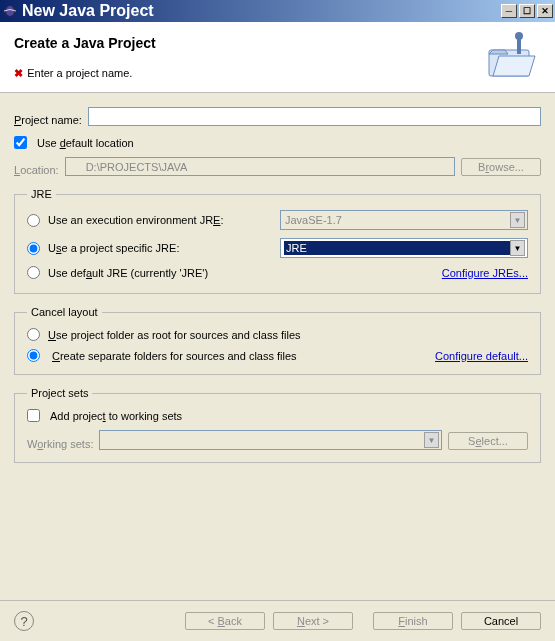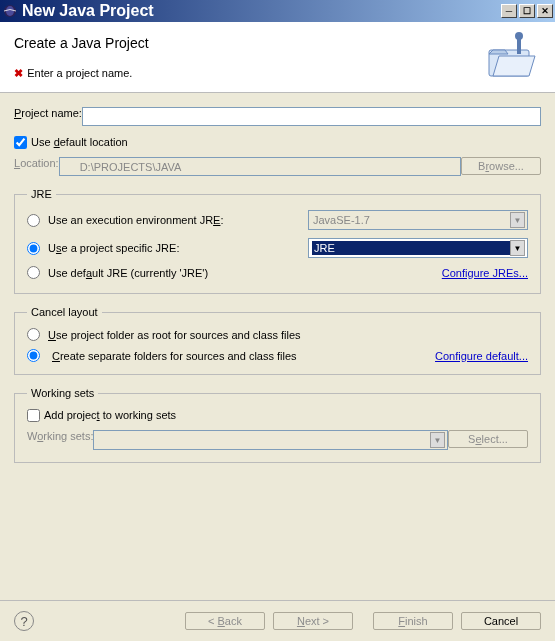--- a/index.html
+++ b/index.html
@@ -3,26 +3,26 @@
 <meta charset="utf-8">
 <style>
 * { box-sizing: border-box; margin: 0; padding: 0; }
 body { font-family: "Microsoft Sans Serif", Tahoma, sans-serif; font-size: 11px; background: #d4d0c8; width: 555px; height: 641px; overflow: hidden; }
 .titlebar { background: linear-gradient(to right, #0a246a, #a6caf0); height: 22px; display: flex; align-items: center; padding: 0 2px; color: #fff; font-weight: bold; }
 .titlebar .app-icon { width: 16px; height: 16px; margin-right: 4px; display: flex; align-items: center; justify-content: center; }
 .titlebar .title-text { flex: 1; font-size: 16px; }
 .winbtn { width: 16px; height: 14px; background: #d4d0c8; border: 1px solid #fff; border-right-color: #404040; border-bottom-color: #404040; margin-left: 2px; display: flex; align-items: center; justify-content: center; font-size: 9px; font-family: Marlett, Arial; color: #000; }
 .header { background: #fff; padding: 10px 14px; display: flex; align-items: center; border-bottom: 1px solid #bbb; }
 .header-text { flex: 1; }
-.header h1 { font-size: 14px; font-weight: normal; margin-bottom: 16px; }
+.header h1 { font-size: 14px; font-weight: bold; margin-bottom: 16px; }
 .header .subtitle { font-size: 11px; display: flex; align-items: center; gap: 4px; }
 .header .err-icon { color: #c00; font-weight: bold; }
 .header-icon { width: 60px; height: 50px; }
 .content { padding: 14px; }
-.row { display: flex; align-items: flex-start; margin-bottom: 8px; }
+.row { display: flex; align-items: flex-end; margin-bottom: 8px; gap: 6px; }
 .row label { white-space: nowrap; }
 input[type=text].textfield { flex: 1; border: 1px solid #7f9db9; padding: 2px 20px; font-size: 11px; background: #fff; font-family: inherit; height: 19px; }
 input[type=text].textfield:disabled { background: #ece9d8; color: #888; }
 input[type=checkbox] { margin-right: 4px; }
 .btn { background: #ece9d8; border: 1px solid #aca899; border-radius: 2px; padding: 2px 0; font-size: 11px; width: 80px; text-align: center; font-family: inherit; cursor: pointer; }
 .btn:disabled { color: #8d8d8d; }
 fieldset { border: 1px solid #bbb; margin-top: 12px; padding: 10px 12px 12px; }
 fieldset legend { padding: 0 4px; background: #ece9d8; }
 body { background: #ece9d8; }
 .radio-row { display: flex; align-items: center; margin-bottom: 8px; gap: 4px; }
@@ -31,21 +31,21 @@
 .combo { border: 1px solid #7f9db9; background: #fff; height: 20px; display: flex; align-items: center; padding: 0 2px 0 4px; font-size: 11px; min-width: 180px; }
 .combo .combo-text { flex: 1; overflow: hidden; white-space: nowrap; }
 .combo .combo-btn { width: 15px; height: 16px; background: #dcdcdc; border: 1px solid #9e9e9e; display: flex; align-items: center; justify-content: center; font-size: 8px; }
 .combo.disabled { background: #ece9d8; color: #888; }
 .combo.active .combo-text { background: #0a246a; color: #fff; padding: 1px 2px; margin: -1px; }
 .link { color: #0000cc; text-decoration: underline; cursor: pointer; }
 .footer { position: absolute; bottom: 0; left: 0; right: 0; border-top: 1px solid #bbb; padding: 10px 14px; display: flex; align-items: center; gap: 8px; background: #ece9d8; }
 .footer .spacer { flex: 1; }
 .help-icon { width: 20px; height: 20px; border: 1px solid #888; border-radius: 50%; display: flex; align-items: center; justify-content: center; font-size: 13px; color: #555; cursor: pointer; }
 .und { text-decoration: underline; }
-.jre-combo-cell { width: 220px; }
+.jre-combo-cell { width: 248px; }
 .folder-svg { display: block; }
 .layout-row { display:flex; align-items:center; gap:12px;}
 .layout-row .lbl {flex:1;}
 </style>
 </head>
 <body>
 
 <div class="titlebar">
   <span class="app-icon">
     <svg width="14" height="14" viewBox="0 0 14 14">
@@ -129,21 +129,21 @@
       <span class="lbl"><span class="und">U</span>se project folder as root for sources and class files</span>
     </div>
     <div class="layout-row">
       <input type="radio" name="layout" checked="" style="">
       <span class="lbl"><span class="und">C</span>reate separate folders for sources and class files</span>
       <span class="link">Configure de<span class="und">f</span>ault...</span>
     </div>
   </fieldset>
 
   <fieldset>
-    <legend>Working sets</legend>
+    <legend>Project sets</legend>
     <div class="row">
       <input type="checkbox" style="">
       <label>Add projec<span class="und">t</span> to working sets</label>
     </div>
     <div class="row" style="margin-bottom:0;">
       <label style="color:#888;">W<span class="und">o</span>rking sets:</label>
       <div class="combo disabled" style="flex:1;">
         <span class="combo-text"></span>
         <span class="combo-btn">▼</span>
       </div>

